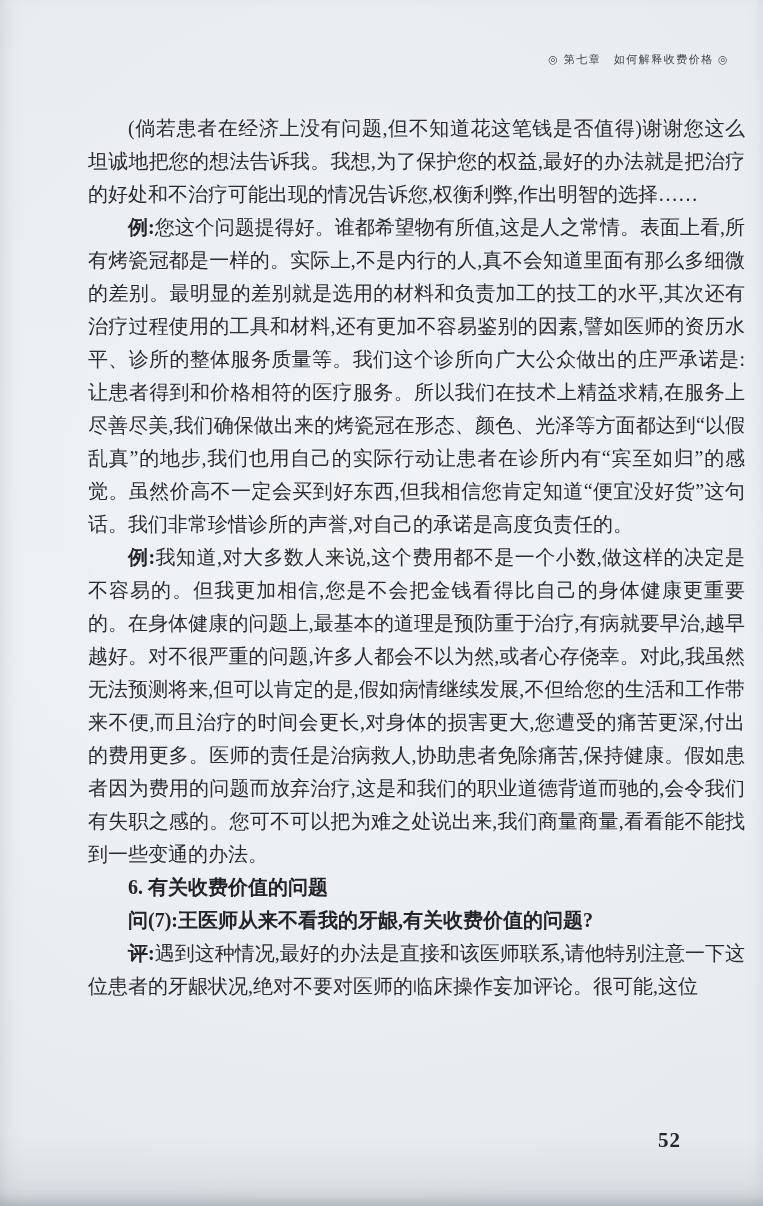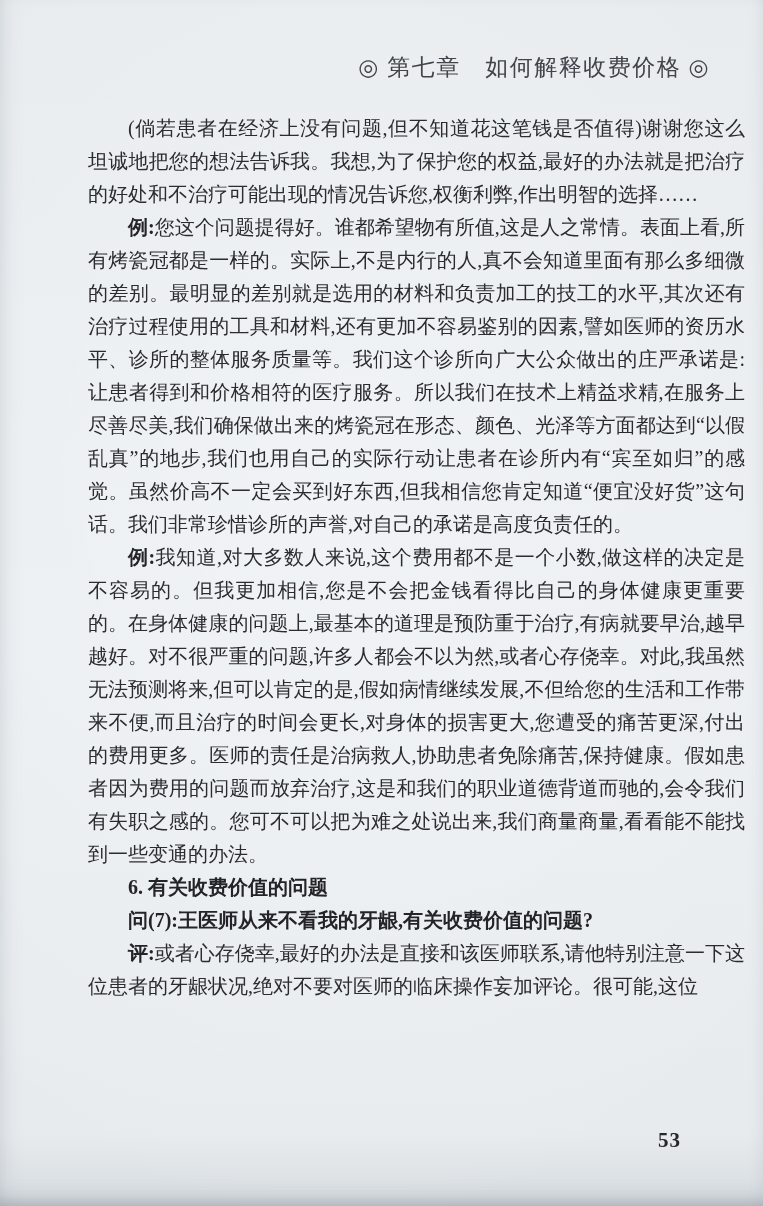--- a/index.html
+++ b/index.html
@@ -16,22 +16,22 @@
       radial-gradient(ellipse 120% 90% at 45% 40%, rgba(255,255,255,0.35), rgba(255,255,255,0) 70%),
       linear-gradient(180deg, #e7ebee 0%, #eaeef1 55%, #e7ebee 94%, #d9dee2 99%, #cfd4d9 100%);
     box-shadow:
       inset 0 -16px 22px -14px rgba(110,120,130,0.45),
       inset 16px 0 30px -24px rgba(110,120,130,0.30),
       inset -10px 0 24px -20px rgba(110,120,130,0.20);
     color: #2b2b31;
   }
   .running-header {
     position: absolute;
-    top: 52px; right: 53px;
-    font-size: 23px;
+    top: 52px; right: 34px;
+    font-size: 11px;
     letter-spacing: 1.5px;
     color: #43434b;
     white-space: nowrap;
   }
   .body-text {
     position: absolute;
     left: 60px; top: 112px;
     width: 657px;
     font-size: 20px;
     line-height: 33px;
@@ -69,19 +69,19 @@
 
     <p><span class="lbl">例:</span><span>您这个问题提得好。谁都希望物有所值,这是人之常情。表面上看,所有烤瓷冠都是一样的。实际上,不是内行的人,真不会知道里面有那么多细微的差别。最明显的差别就是选用的材料和负责加工的技工的水平,其次还有治疗过程使用的工具和材料,还有更加不容易鉴别的因素,譬如医师的资历水平、诊所的整体服务质量等。我们这个诊所向广大公众做出的庄严承诺是:让患者得到和价格相符的医疗服务。所以我们在技术上精益求精,在服务上尽善尽美,我们确保做出来的烤瓷冠在形态、颜色、光泽等方面都达到“以假乱真”的地步,我们也用自己的实际行动让患者在诊所内有“宾至如归”的感觉。虽然价高不一定会买到好东西,但我相信您肯定知道“便宜没好货”这句话。我们非常珍惜诊所的声誉,对自己的承诺是高度负责任的。</span></p>
 
 
     <p><span class="lbl">例:</span><span>我知道,对大多数人来说,这个费用都不是一个小数,做这样的决定是不容易的。但我更加相信,您是不会把金钱看得比自己的身体健康更重要的。在身体健康的问题上,最基本的道理是预防重于治疗,有病就要早治,越早越好。对不很严重的问题,许多人都会不以为然,或者心存侥幸。对此,我虽然无法预测将来,但可以肯定的是,假如病情继续发展,不但给您的生活和工作带来不便,而且治疗的时间会更长,对身体的损害更大,您遭受的痛苦更深,付出的费用更多。医师的责任是治病救人,协助患者免除痛苦,保持健康。假如患者因为费用的问题而放弃治疗,这是和我们的职业道德背道而驰的,会令我们有失职之感的。您可不可以把为难之处说出来,我们商量商量,看看能不能找到一些变通的办法。</span></p>
 
     <p class="q">6. 有关收费价值的问题</p>
 
     <p class="q"><span>问(7):</span><span>王医师从来不看我的牙龈,有关收费价值的问题?</span></p>
 
-    <p><span class="lbl">评:</span><span>或者心存侥幸,最好的办法是直接和该医师联系,请他特别注意一下这位患者的牙龈状况,绝对不要对医师的临床操作妄加评论。很可能,这位</span></p>
+    <p><span class="lbl">评:</span><span>遇到这种情况,最好的办法是直接和该医师联系,请他特别注意一下这位患者的牙龈状况,绝对不要对医师的临床操作妄加评论。很可能,这位</span></p>
 
   </div>
 
-  <div class="page-number">53</div>
+  <div class="page-number">52</div>
 
 </div>
 
 </body></html>

